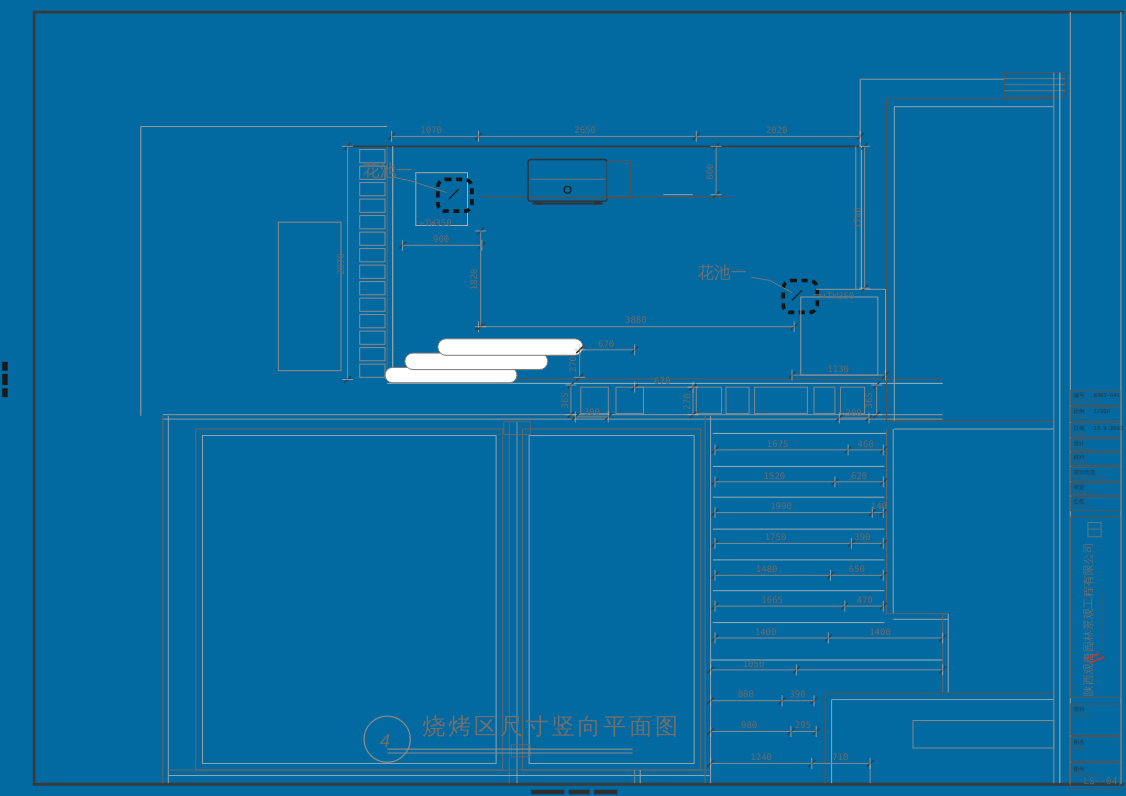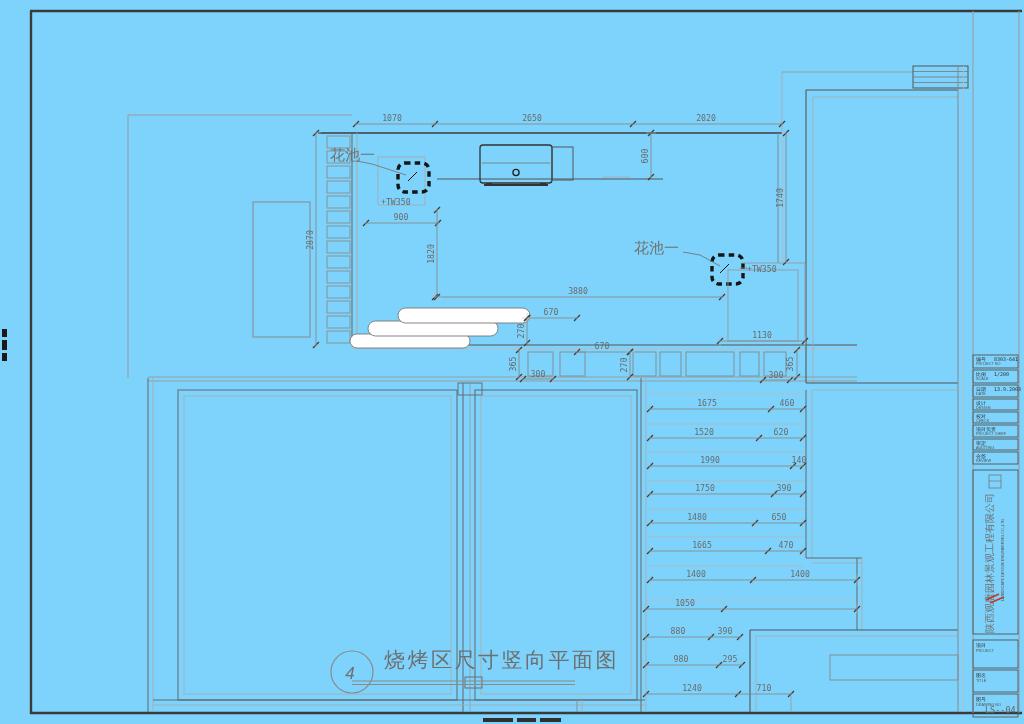--- a/index.html
+++ b/index.html
@@ -1,16 +1,16 @@
 <!DOCTYPE html>
 <html><head>
 <meta charset="utf-8">
 <style>
   html,body{margin:0;padding:0;background:#fff;}
-  .sheet{position:relative;width:1024px;height:724px;background:#7dd3fc;overflow:hidden;
+  .sheet{position:relative;width:1024px;height:724px;background:#0369a1;overflow:hidden;
          font-family:"Liberation Sans",sans-serif;}
   svg text{user-select:none;}
   .dim{font-family:"DejaVu Sans Mono",monospace;font-size:8.2px;fill:#6b6b6b;}
   .cjk{font-family:"Liberation Sans",sans-serif;fill:#6f6f6f;}
   .tbzh{font-size:5px;fill:#333;font-family:"Liberation Sans",sans-serif;}
   .tben{font-size:3.8px;fill:#555;font-family:"Liberation Sans",sans-serif;}
   .tbval{font-size:5px;fill:#333;font-family:"DejaVu Sans Mono",monospace;}
 </style>
 </head>
 <body>

